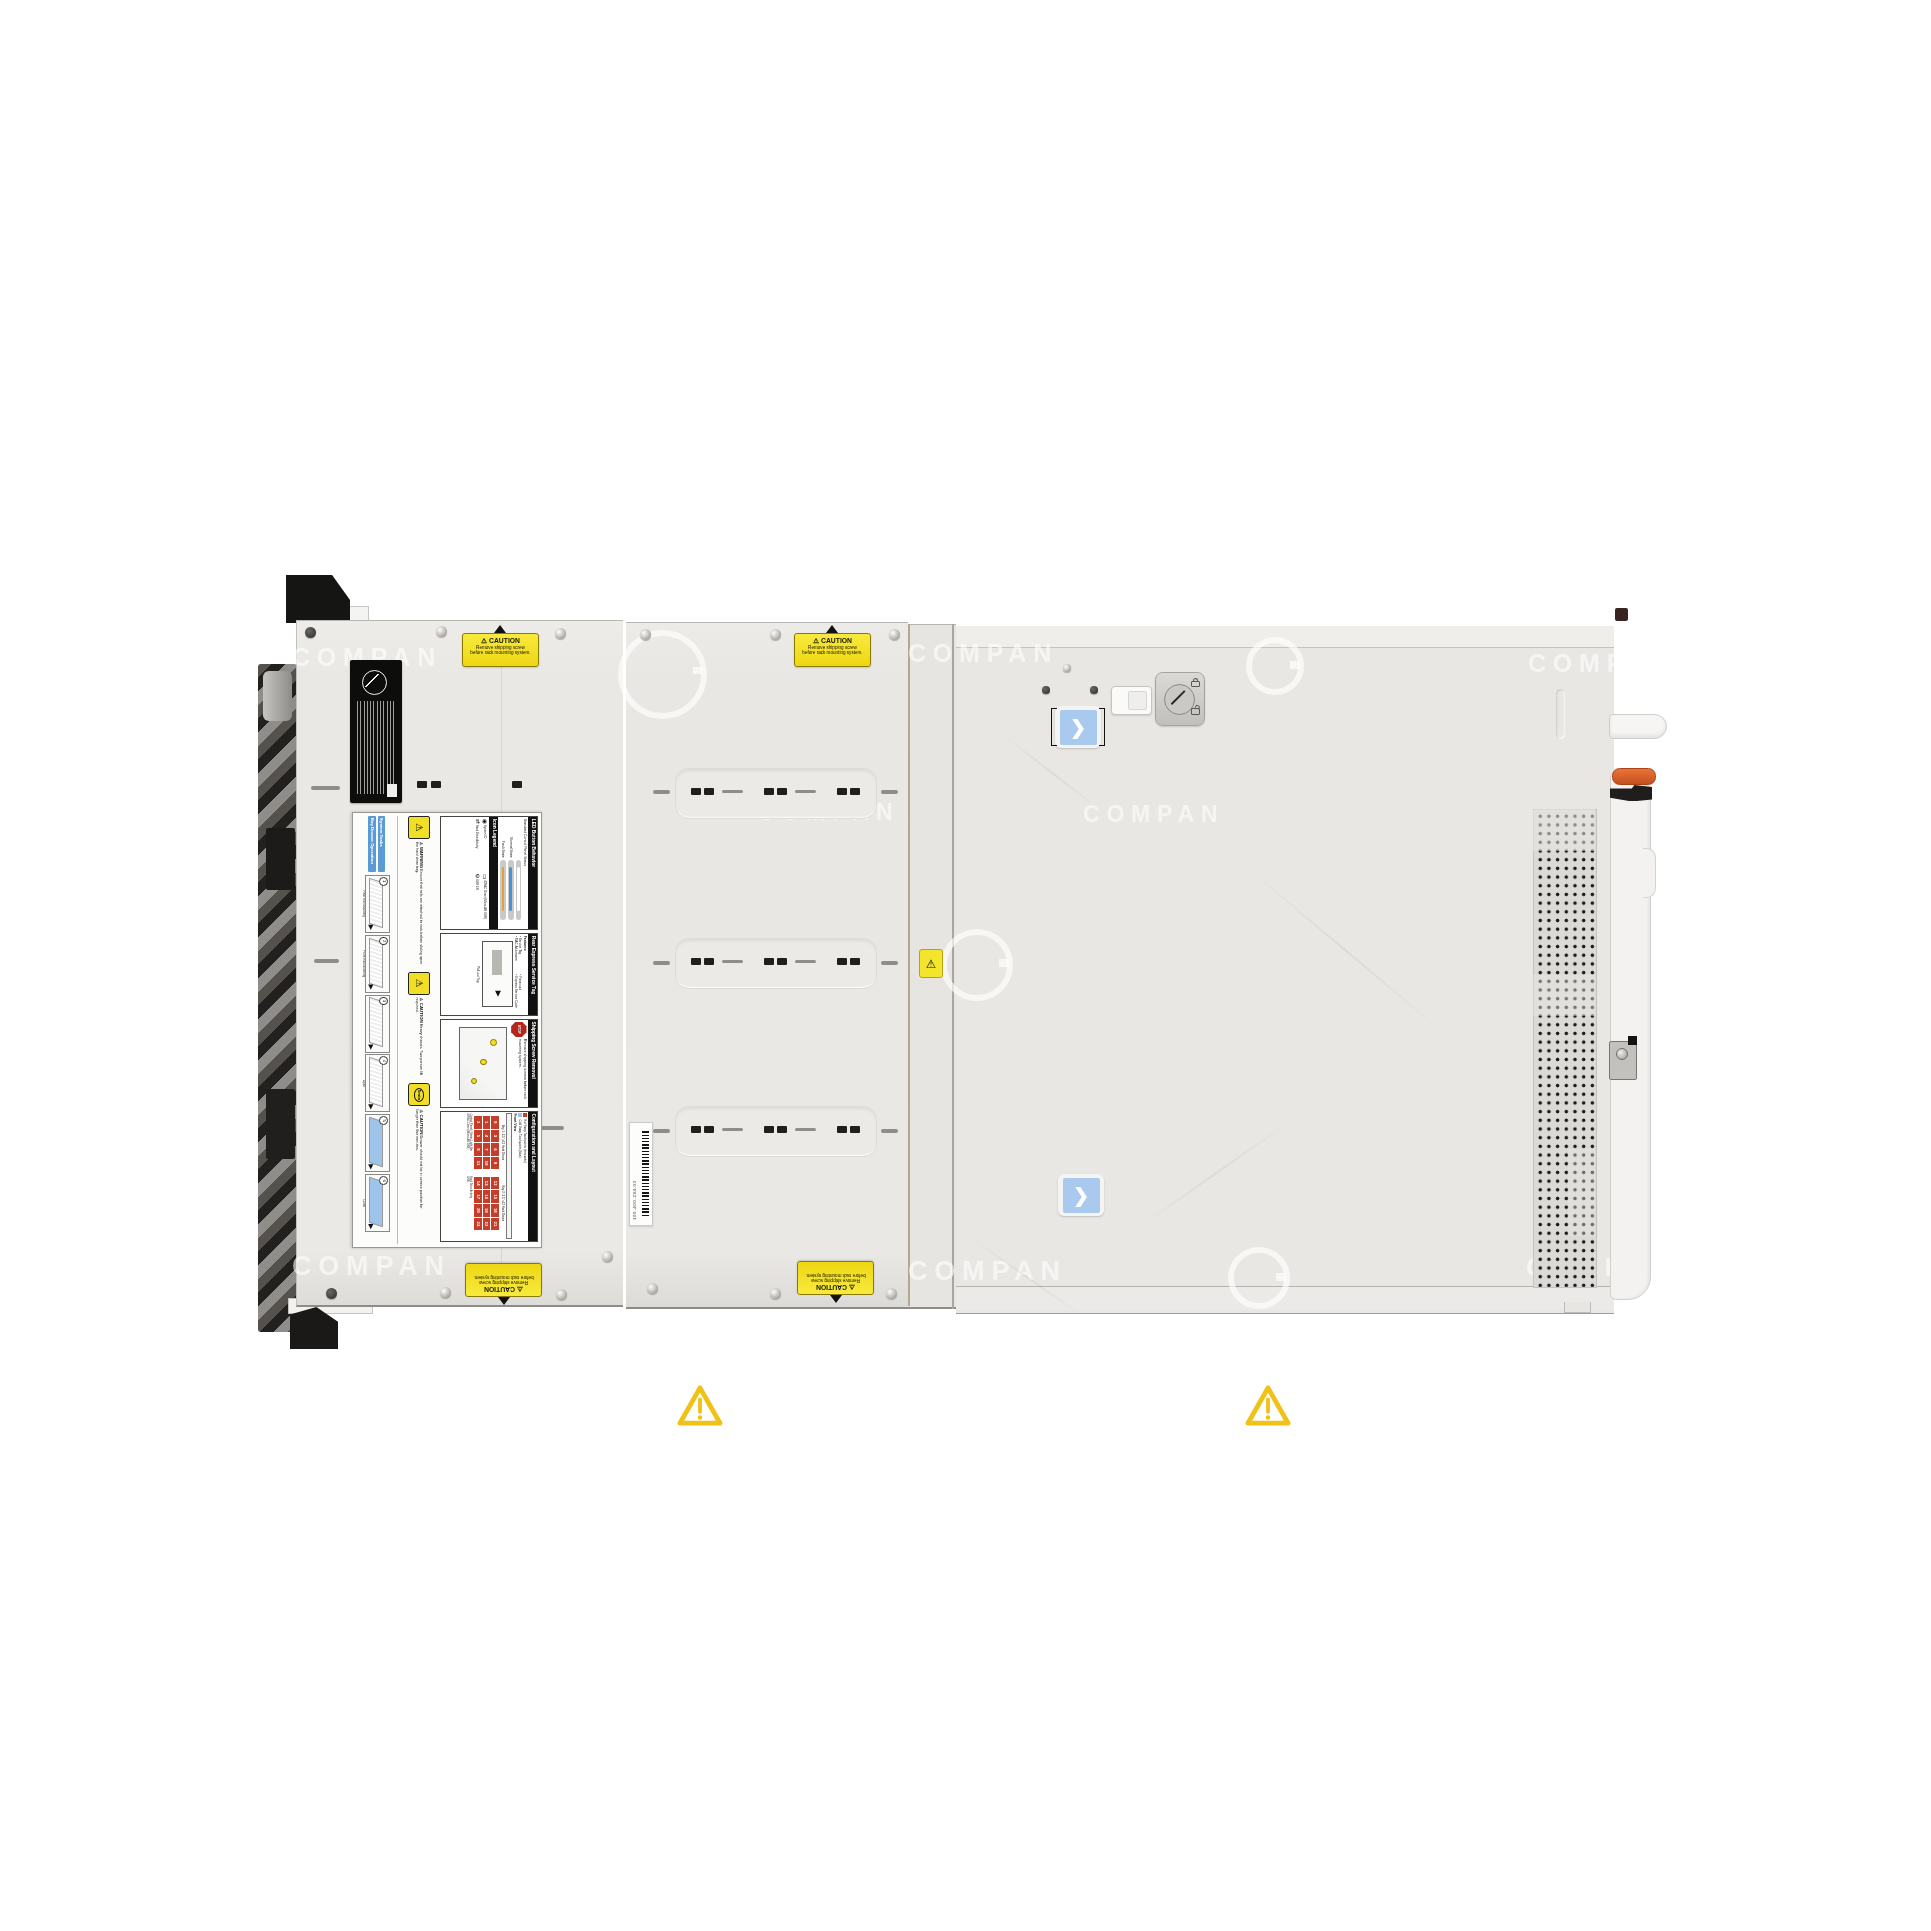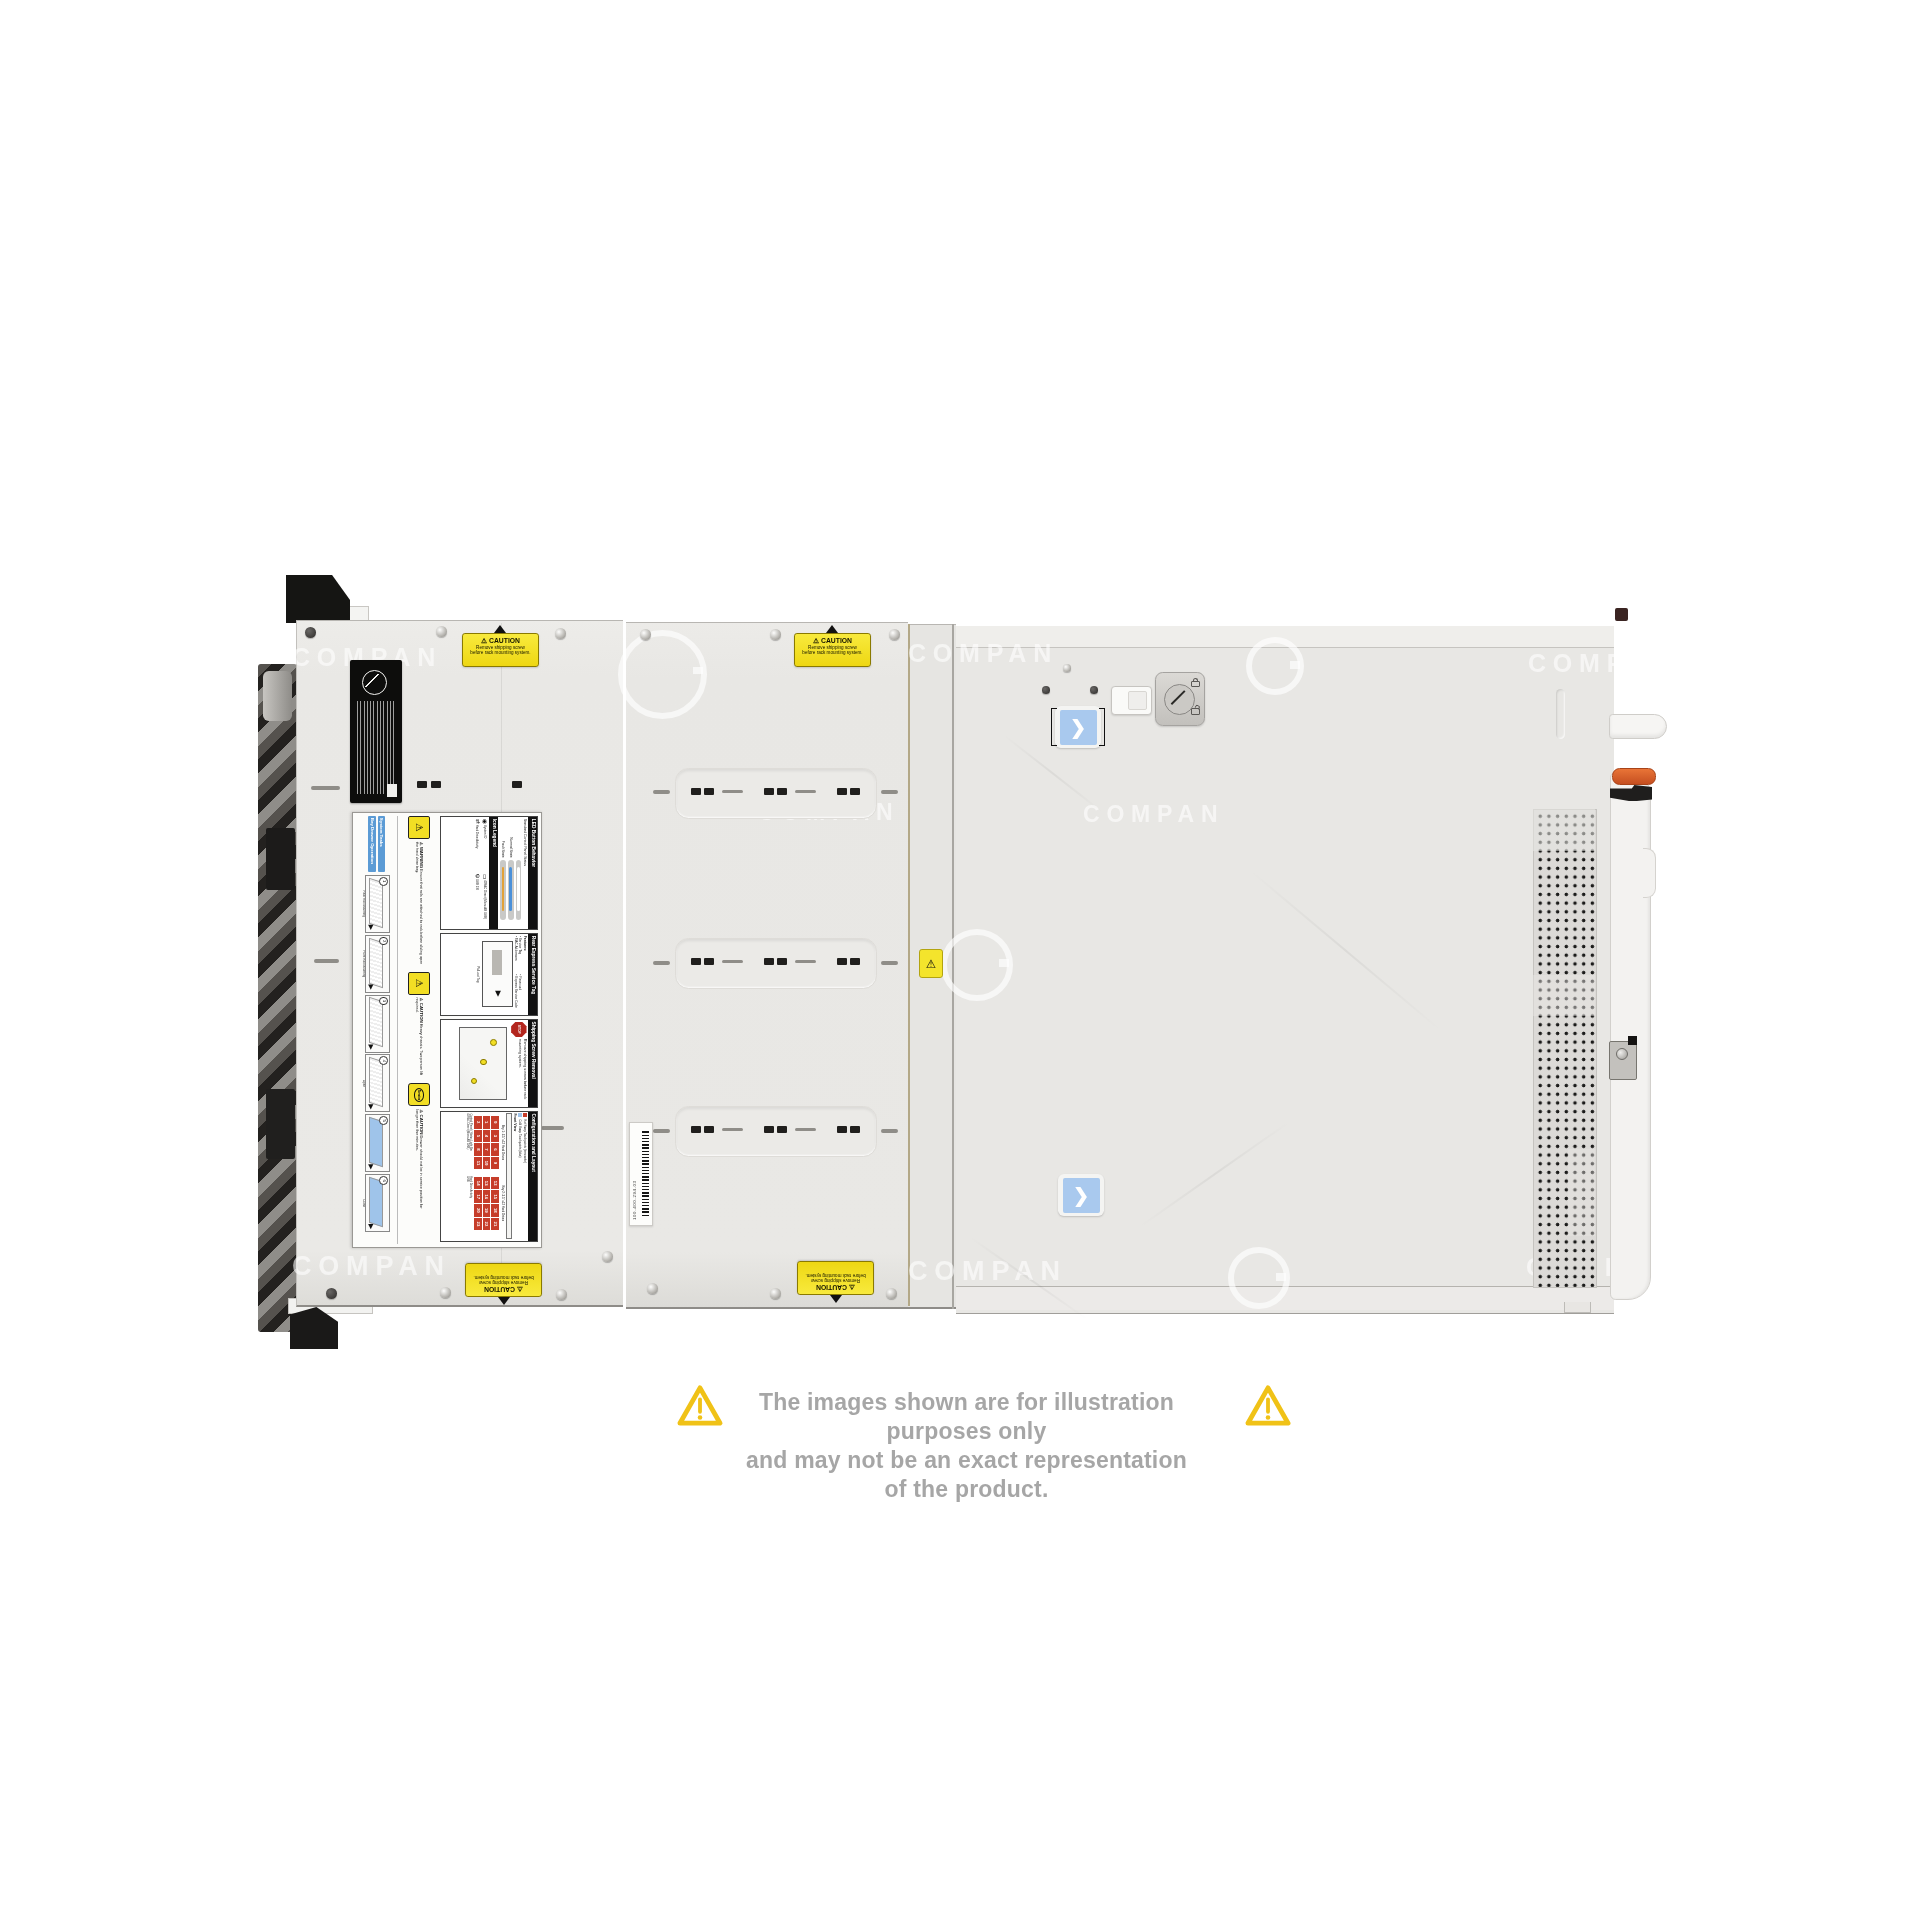--- a/index.html
+++ b/index.html
@@ -576,24 +576,20 @@
       </div>
 
     </div>
   </div>
 
   <svg class="abs warn-tri" style="left:676px;top:1384px;" viewBox="0 0 50 46">
     <path d="M25 4 L46 41 L4 41 Z" fill="#ffffff" stroke="#f0c217" stroke-width="5" stroke-linejoin="round"></path>
     <line x1="25" y1="16" x2="25" y2="29" stroke="#f0c217" stroke-width="4" stroke-linecap="round"></line>
     <circle cx="25" cy="35" r="2.4" fill="#f0c217"></circle>
   </svg>
-  <div class="abs disclaimer-text">
-    <div>The images shown are for illustration purposes only</div>
-    <div>and may not be an exact representation of the product.</div>
-  </div>
   <svg class="abs warn-tri" style="left:1244px;top:1384px;" viewBox="0 0 50 46">
     <path d="M25 4 L46 41 L4 41 Z" fill="#ffffff" stroke="#f0c217" stroke-width="5" stroke-linejoin="round"></path>
     <line x1="25" y1="16" x2="25" y2="29" stroke="#f0c217" stroke-width="4" stroke-linecap="round"></line>
     <circle cx="25" cy="35" r="2.4" fill="#f0c217"></circle>
   </svg>
 
 </div>
 
 
 </body></html>

